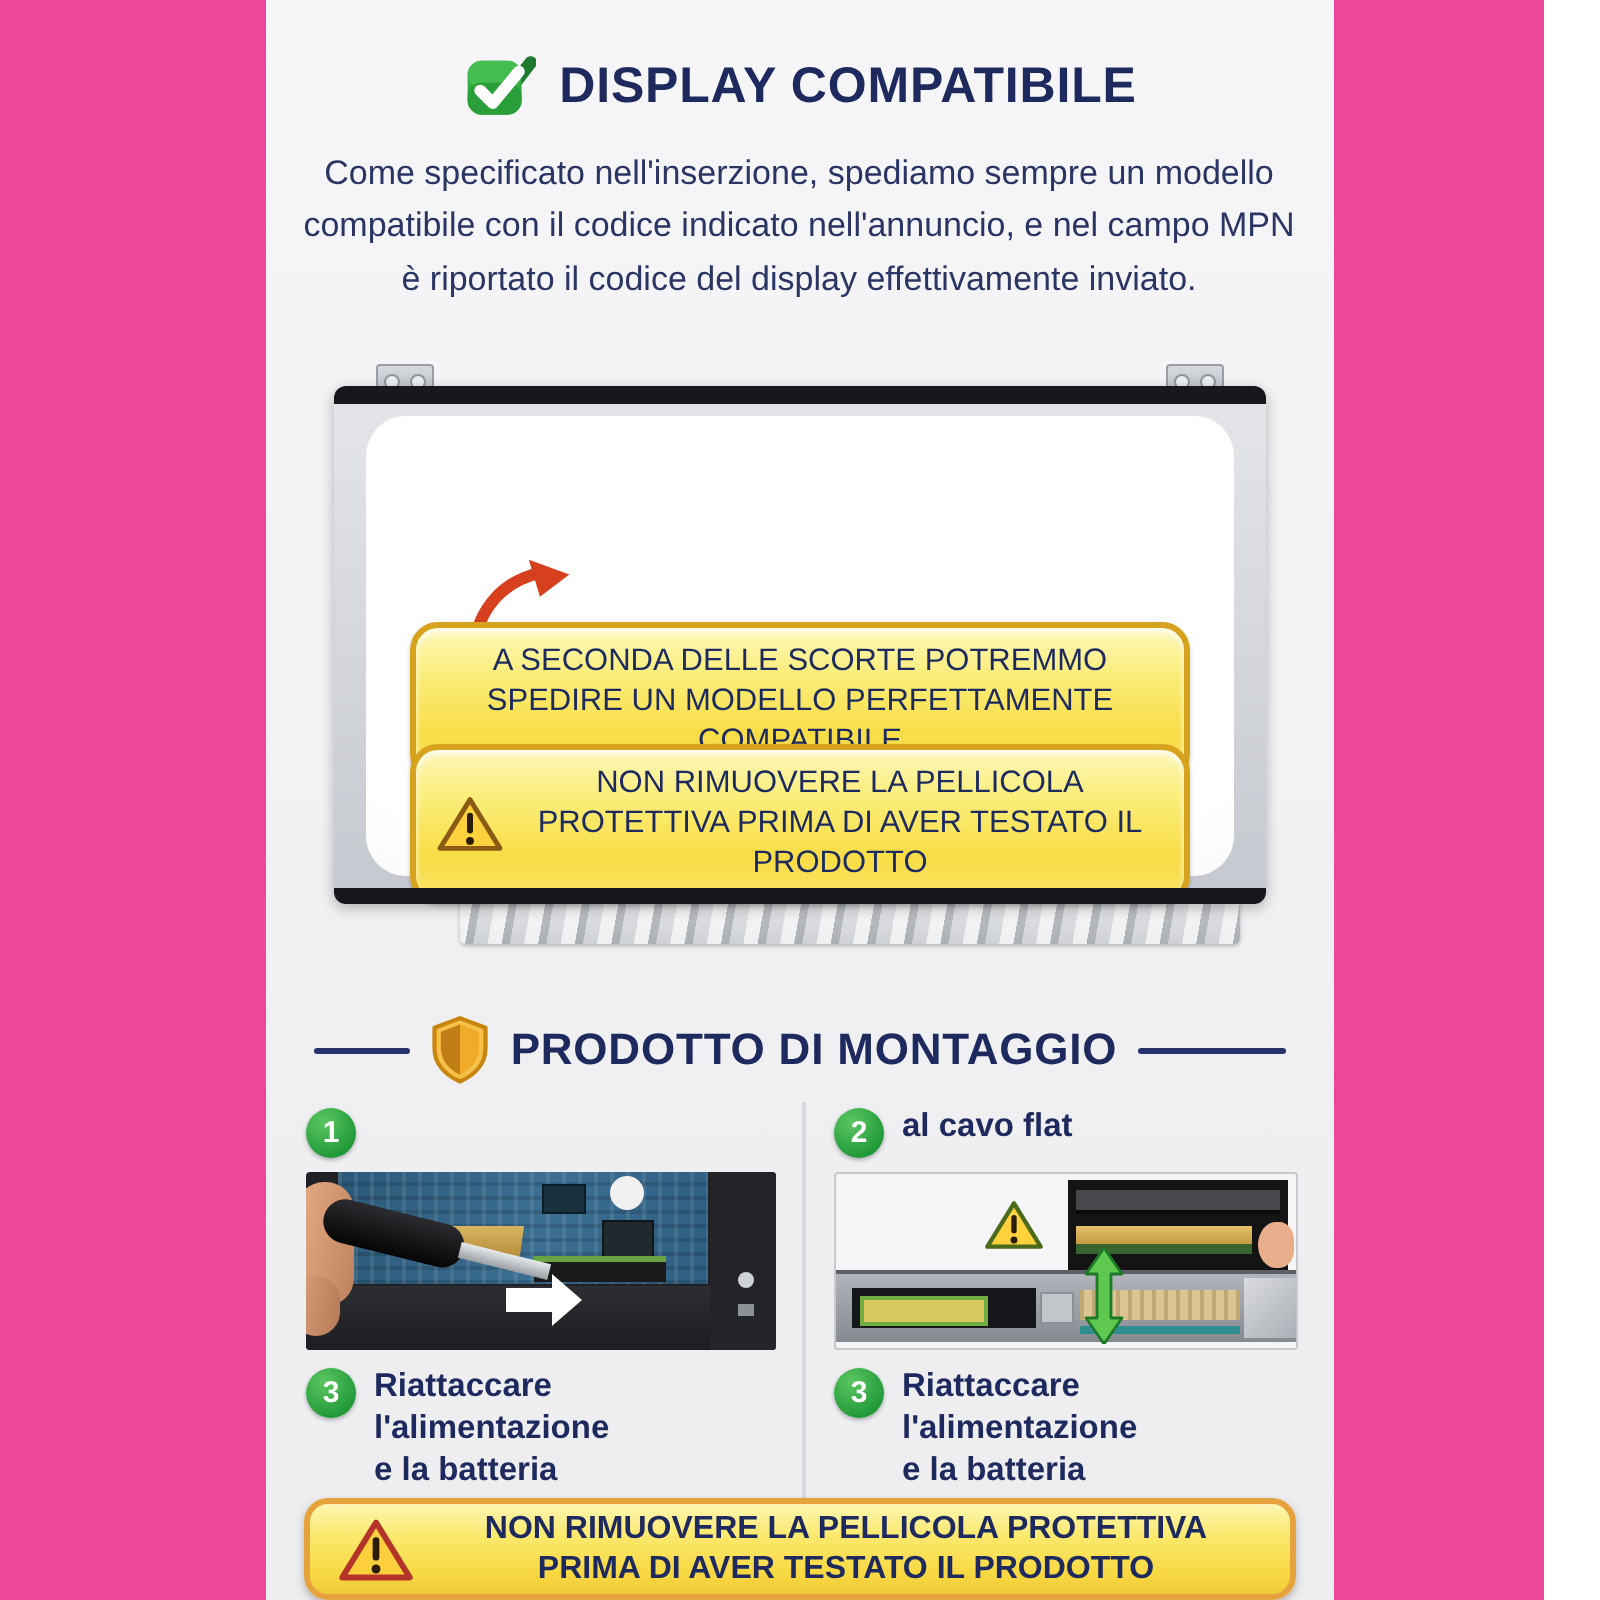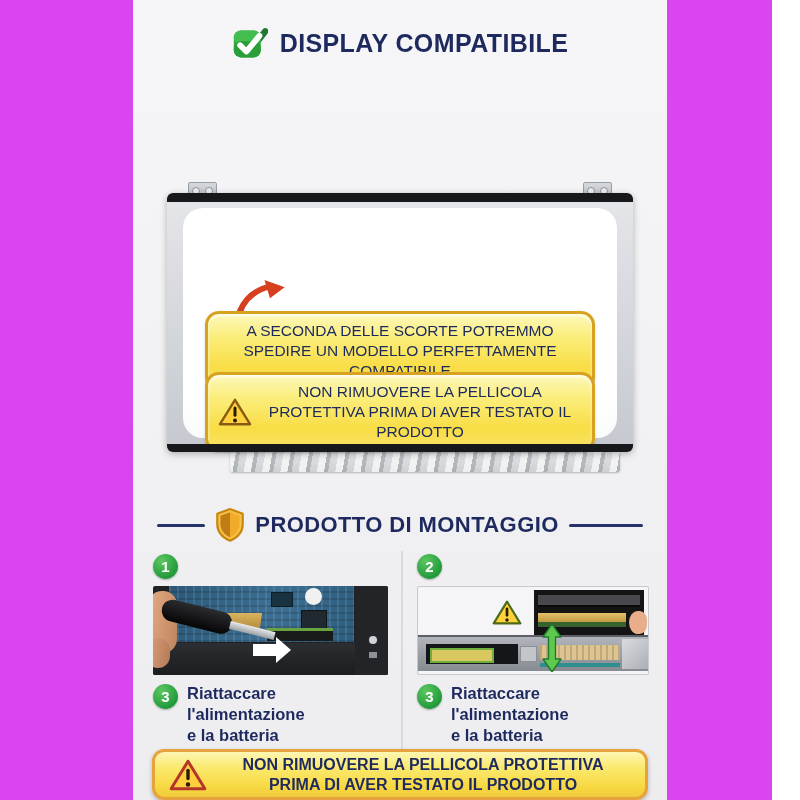--- a/index.html
+++ b/index.html
@@ -1,16 +1,16 @@
 <!DOCTYPE html>
 <html><head>
 <meta charset="utf-8">
 <style>
   html,body{margin:0;padding:0;}
-  .canvas{position:relative;width:772px;height:800px;background:#d946ef;overflow:hidden;
+  .canvas{position:relative;width:772px;height:800px;background:#ec4899;overflow:hidden;
           font-family:"Liberation Sans",sans-serif;}
   .page-col{position:absolute;left:133px;top:0;width:534px;height:800px;
             background:linear-gradient(180deg,#f6f6f8 0%,#f1f1f4 55%,#ededf0 100%);}
 
   
   .header{position:absolute;top:26px;left:0;width:100%;display:flex;justify-content:center;
           align-items:center;gap:12px;}
   .header-title{font-size:25px;font-weight:700;color:#1e2a5e;letter-spacing:.4px;}
 
   .intro{position:absolute;top:74px;left:14px;width:505px;text-align:center;
@@ -141,20 +141,21 @@
       <svg width="36" height="34" viewBox="0 0 40 36">
         <path d="M14 20 L20 27 L37 5" fill="none" stroke="#1d7a2e" stroke-width="7" stroke-linecap="round" stroke-linejoin="round"></path>
         <rect x="2" y="4" width="30" height="30" rx="8" fill="#34ad42"></rect>
         <rect x="2" y="4" width="30" height="15" rx="8" fill="#44bd50"></rect>
         <rect x="2" y="16" width="30" height="18" rx="8" fill="#2a9e39"></rect>
         <path d="M9 20.5 L16 27.5 L30.5 10" fill="none" stroke="#ffffff" stroke-width="6.5" stroke-linecap="round" stroke-linejoin="round"></path>
       </svg>
       <div class="header-title">DISPLAY COMPATIBILE</div>
     </div>
 
+    <div class="intro">Come specificato nell'inserzione, spediamo sempre un modello compatibile con il codice indicato nell'annuncio, e nel campo MPN è riportato il codice del display effettivamente inviato.</div>
 
     <div class="laptop">
       <div class="hinge hinge-l">
         <div class="hole hole-a"></div>
         <div class="hole hole-b"></div>
       </div>
       <div class="hinge hinge-r">
         <div class="hole hole-a"></div>
         <div class="hole hole-b"></div>
       </div>
@@ -226,20 +227,21 @@
             <span>Riattaccare l'alimentazione</span>
             <span>e la batteria</span>
           </div>
         </div>
       </div>
 
       <div class="scol scol-r">
         <div class="step-head">
           <div class="snum">2</div>
           <div class="stext">
+            <span>al cavo flat</span>
           </div>
         </div>
         <div class="simg img-conn">
           <svg class="cn-tri" width="30" height="27" viewBox="0 0 36 32">
             <path d="M18 3 L34 29 L2 29 Z" fill="#ffd23d" stroke="#4c6b1a" stroke-width="2.6" stroke-linejoin="round"></path>
             <rect x="16.4" y="10" width="3.2" height="11" rx="1.6" fill="#2b1c07"></rect>
             <circle cx="18" cy="25" r="2.1" fill="#2b1c07"></circle>
           </svg>
           <div class="cn-inset">
             <div class="ci-top"></div>

